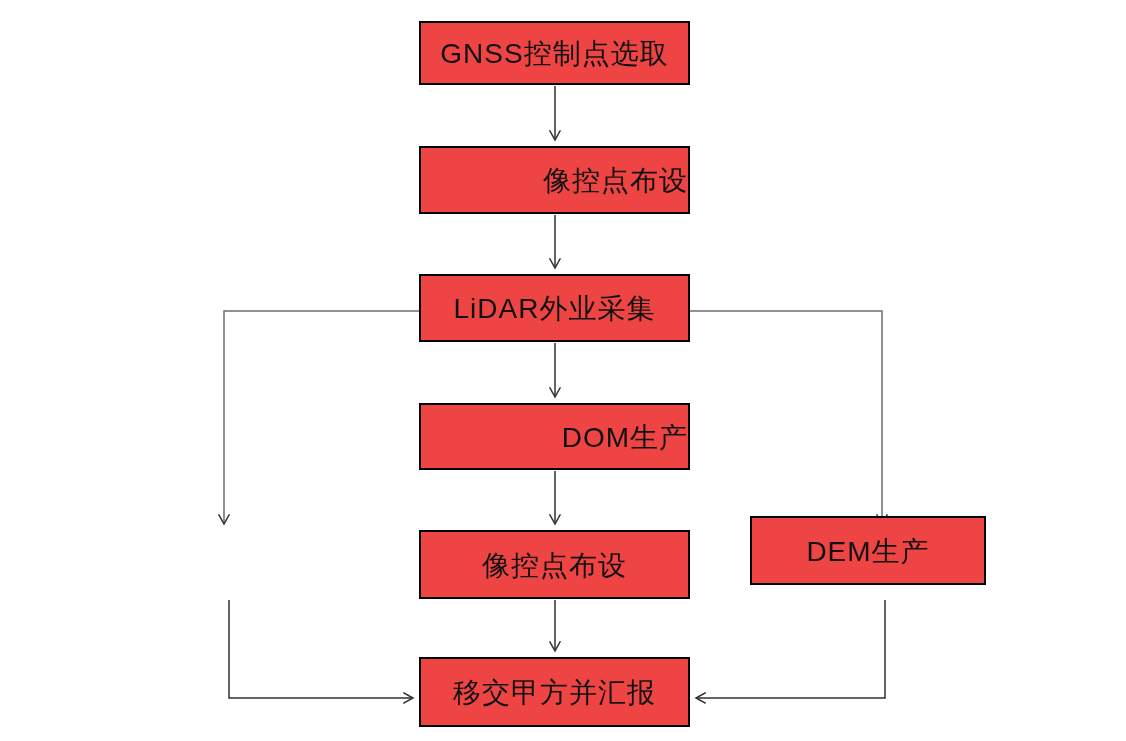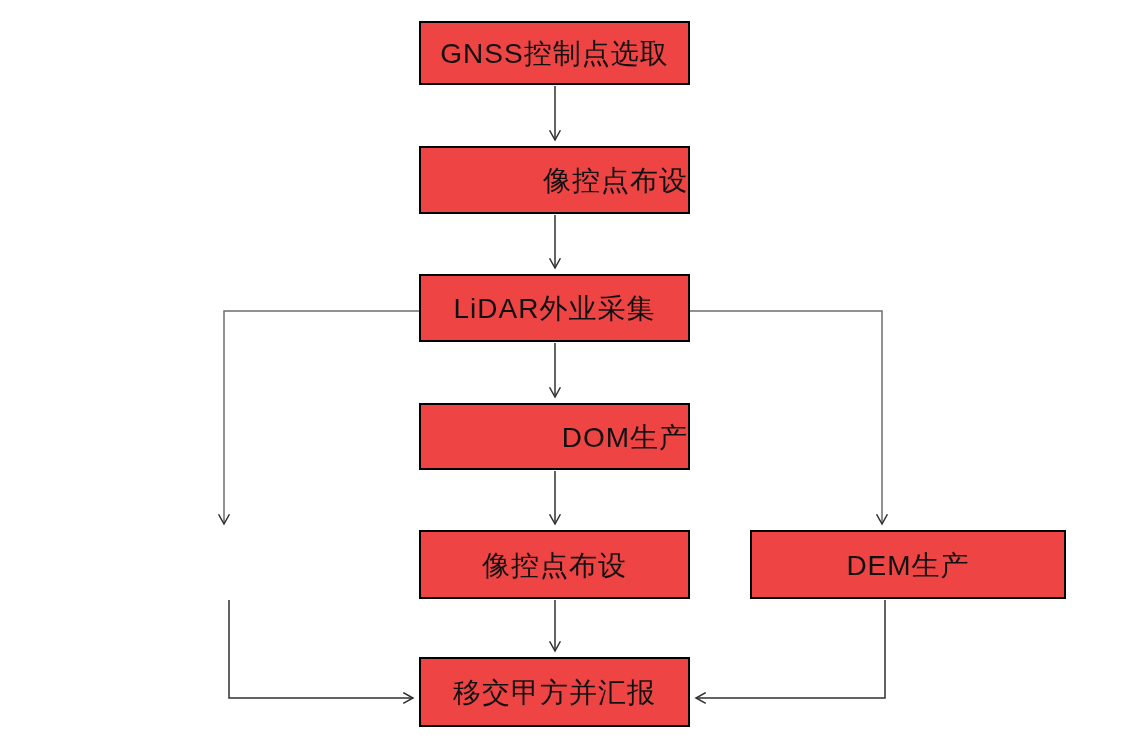--- a/index.html
+++ b/index.html
@@ -42,21 +42,21 @@
     z-index: 1;
     pointer-events: none;
   }
   
   .box-gnss      { left: 419px; top: 21px;  width: 271px; height: 64px; }
   .box-imgctrl   { left: 419px; top: 146px; width: 271px; height: 68px; justify-content: flex-end; }
   .box-lidar     { left: 419px; top: 274px; width: 271px; height: 68px; }
   .box-dom       { left: 419px; top: 403px; width: 271px; height: 67px; justify-content: flex-end; }
   .box-qc        { left: 88px;  top: 530px; width: 272px; height: 69px; }
   .box-check     { left: 419px; top: 530px; width: 271px; height: 69px; }
-  .box-dem       { left: 750px; top: 530px; width: 316px; height: 69px; }
+  .box-dem       { left: 750px; top: 516px; width: 236px; height: 69px; }
   .box-handover  { left: 419px; top: 657px; width: 271px; height: 70px; }
 </style>
 </head>
 <body>
 
 <div id="stage">
 
   <svg id="connector-layer" viewBox="0 0 1126 741" xmlns="http://www.w3.org/2000/svg">
     <defs>
       <marker id="head" viewBox="0 0 12 12" refX="10" refY="6" markerWidth="13" markerHeight="13" orient="auto" markerUnits="userSpaceOnUse">

